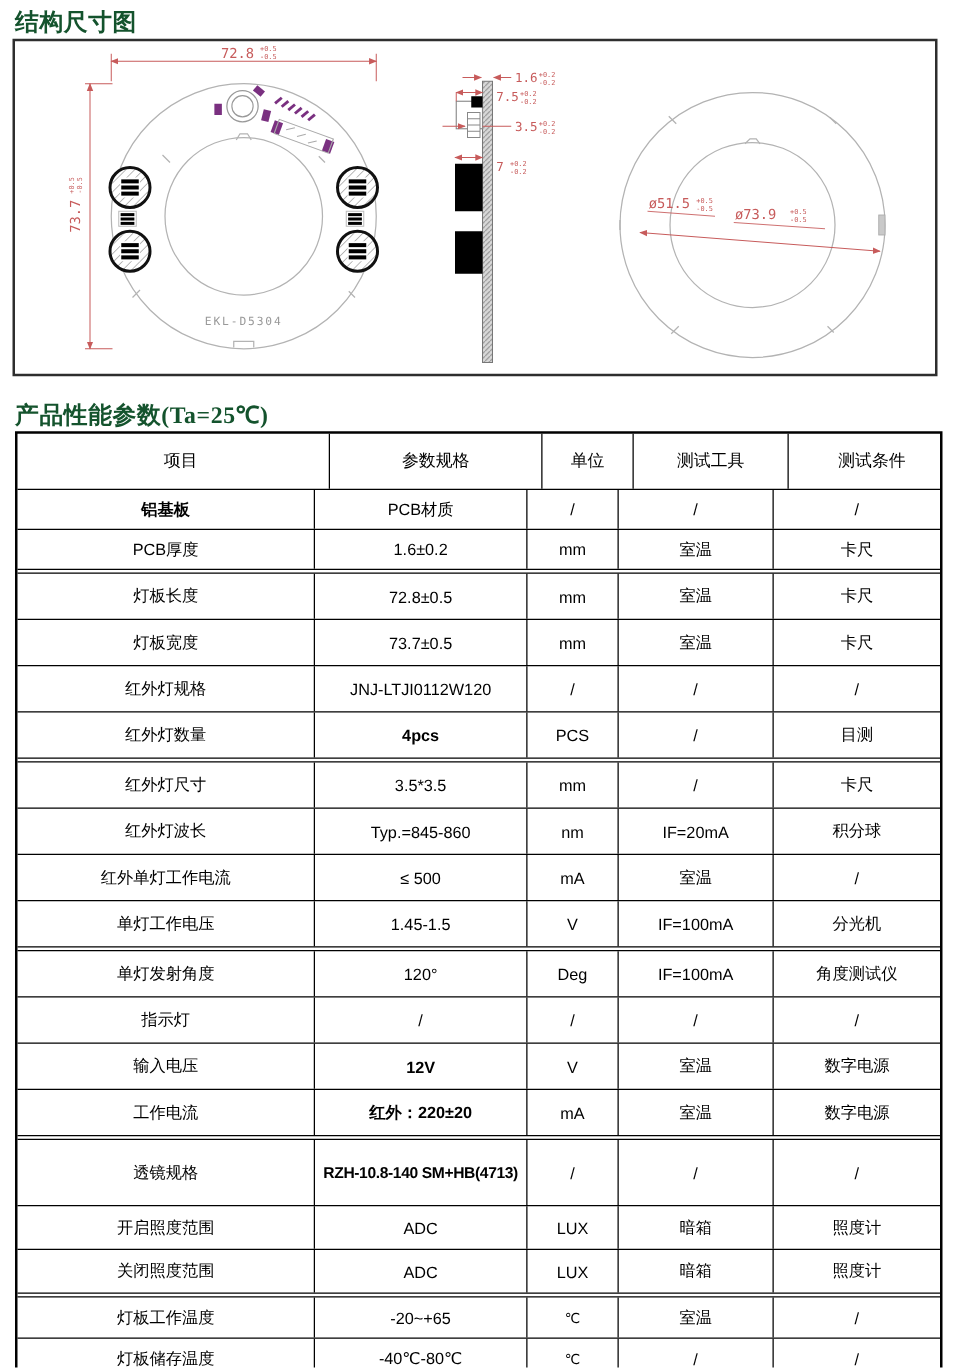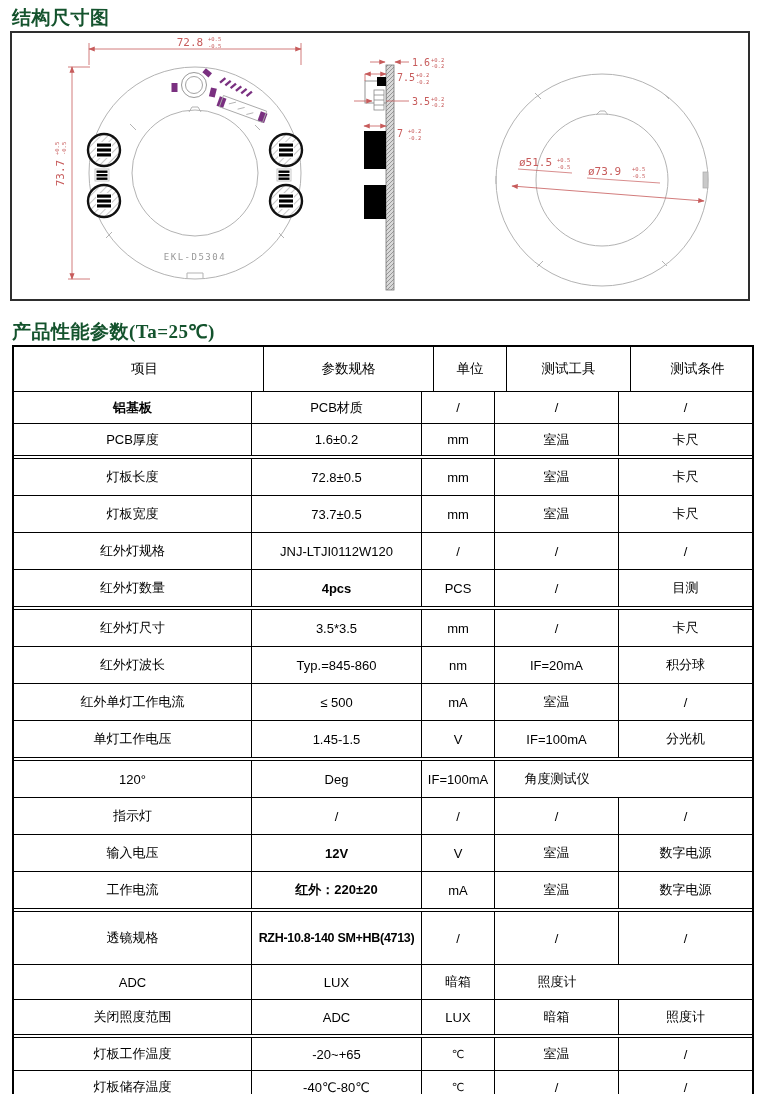--- a/index.html
+++ b/index.html
@@ -326,20 +326,21 @@
 
   <div class="trow h-std">
     <div class="tcell c-item">单灯工作电压</div>
     <div class="tcell c-value">1.45-1.5</div>
     <div class="tcell c-unit">V</div>
     <div class="tcell c-cond">IF=100mA</div>
     <div class="tcell c-tool">分光机</div>
   </div>
 
   <div class="trow h-std block">
+    <div class="tcell c-item">单灯发射角度</div>
     <div class="tcell c-value">120°</div>
     <div class="tcell c-unit">Deg</div>
     <div class="tcell c-cond">IF=100mA</div>
     <div class="tcell c-tool">角度测试仪</div>
   </div>
 
   <div class="trow h-std">
     <div class="tcell c-item">指示灯</div>
     <div class="tcell c-value">/</div>
     <div class="tcell c-unit">/</div>
@@ -365,20 +366,21 @@
 
   <div class="trow h-tall block">
     <div class="tcell c-item">透镜规格</div>
     <div class="tcell c-value v-cond">RZH-10.8-140 SM+HB(4713)</div>
     <div class="tcell c-unit">/</div>
     <div class="tcell c-cond">/</div>
     <div class="tcell c-tool">/</div>
   </div>
 
   <div class="trow h-mid">
+    <div class="tcell c-item">开启照度范围</div>
     <div class="tcell c-value">ADC</div>
     <div class="tcell c-unit">LUX</div>
     <div class="tcell c-cond">暗箱</div>
     <div class="tcell c-tool">照度计</div>
   </div>
 
   <div class="trow h-mid">
     <div class="tcell c-item">关闭照度范围</div>
     <div class="tcell c-value">ADC</div>
     <div class="tcell c-unit">LUX</div>

